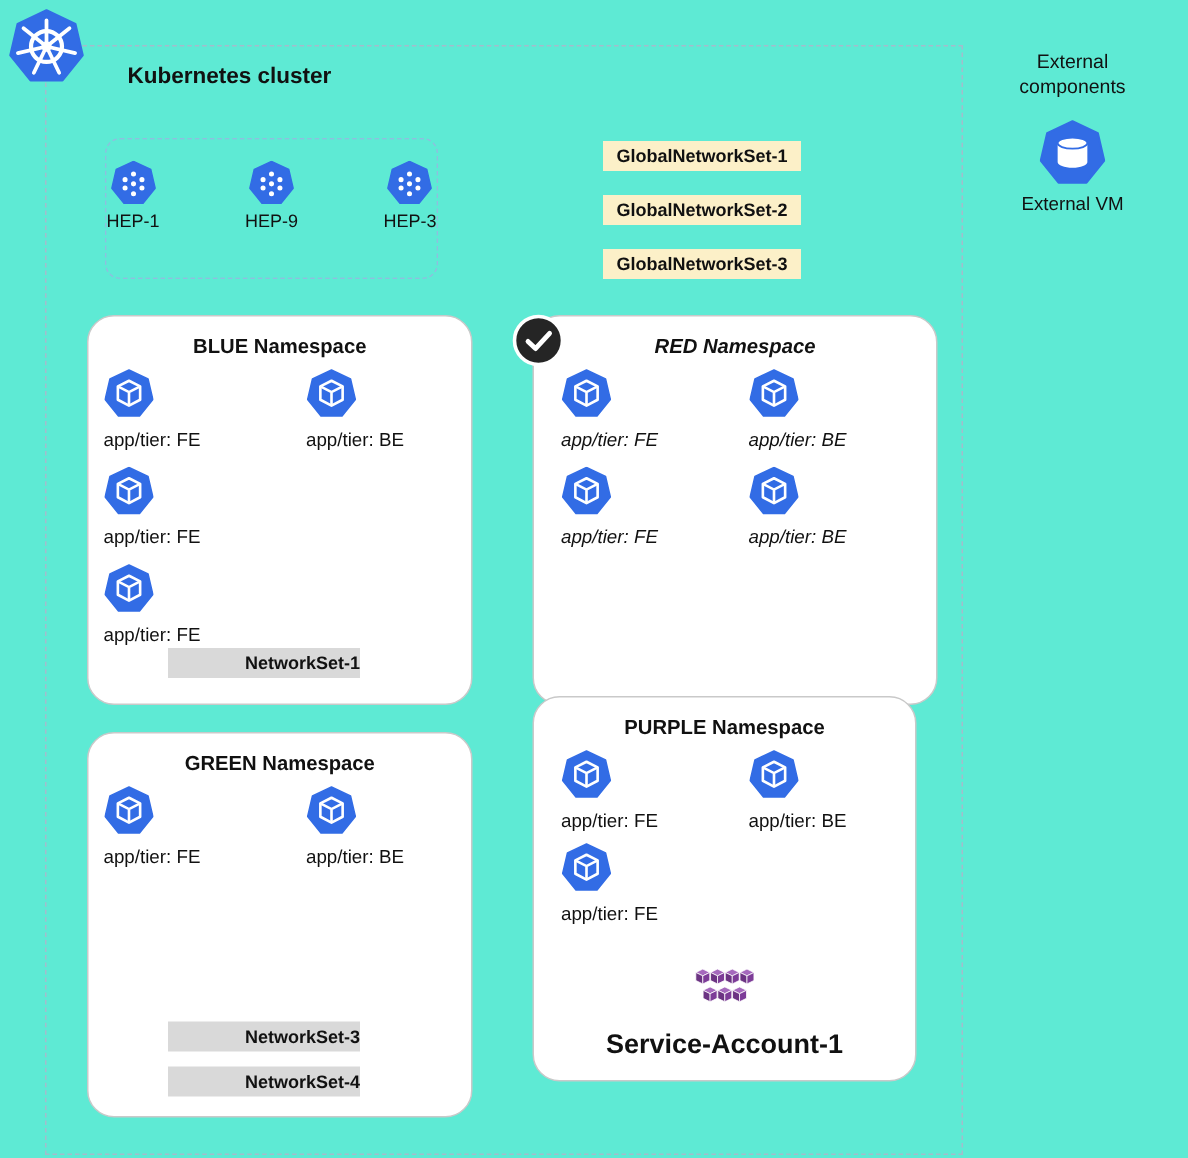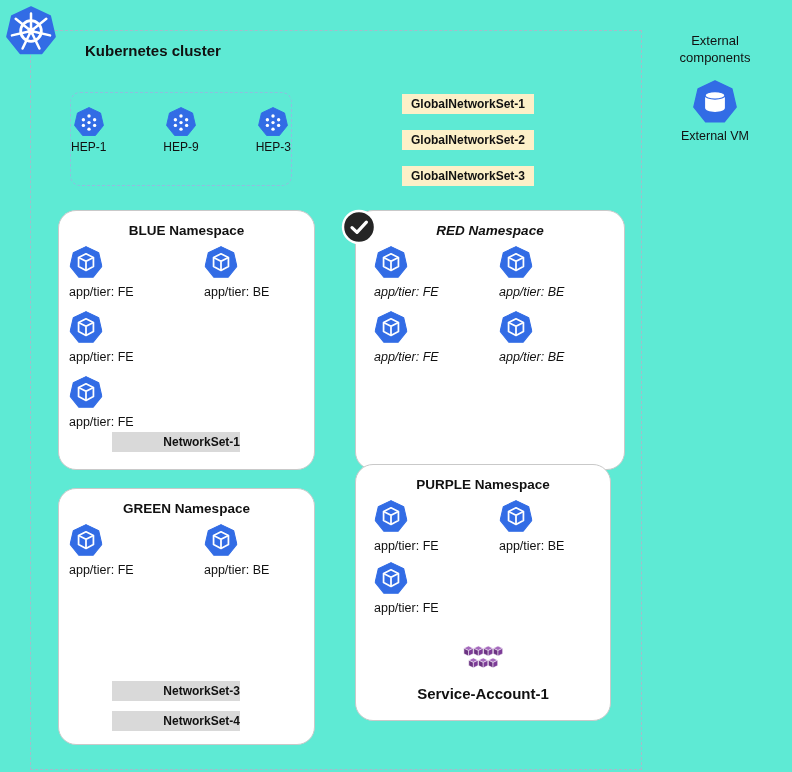--- a/index.html
+++ b/index.html
@@ -34,21 +34,21 @@
 
   .pod { position:absolute; width:90px; text-align:left; }
   .pod-label { font-size:12.5px; margin-top:2px; white-space:nowrap; }
 
   .netset { position:absolute; width:128px; background:#D9D9D9; text-align:right;
     font-size:12px; font-weight:bold; padding:3px 0; }
 
   .check-badge { position:absolute; left:341px; top:209px; width:36px; height:36px; }
 
   .svc { position:absolute; left:0; right:0; top:180px; text-align:center; }
-  .svc-label { font-size:15px; font-weight:bold; margin-top:5px; }
+  .svc-label { font-size:18px; font-weight:bold; margin-top:5px; }
 
   .external { position:absolute; left:658px; top:33px; width:114px; text-align:center; }
   .external-title { font-size:13px; font-weight:normal; line-height:1.3; }
   .db-icon { margin:13px auto 5px; display:block; }
   .db-label { font-size:12.5px; }
 </style>
 </head>
 <body>
 
 <svg width="0" height="0" style="position:absolute" aria-hidden="true">

